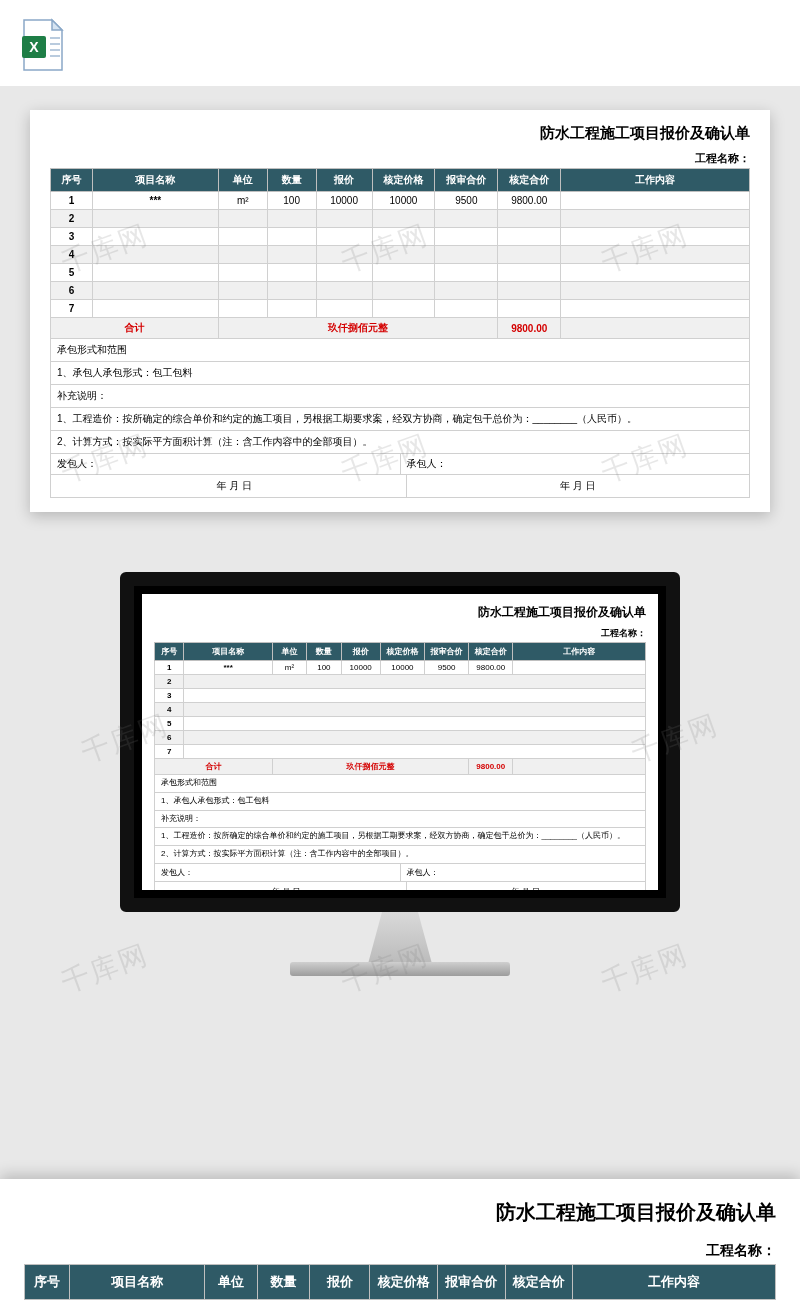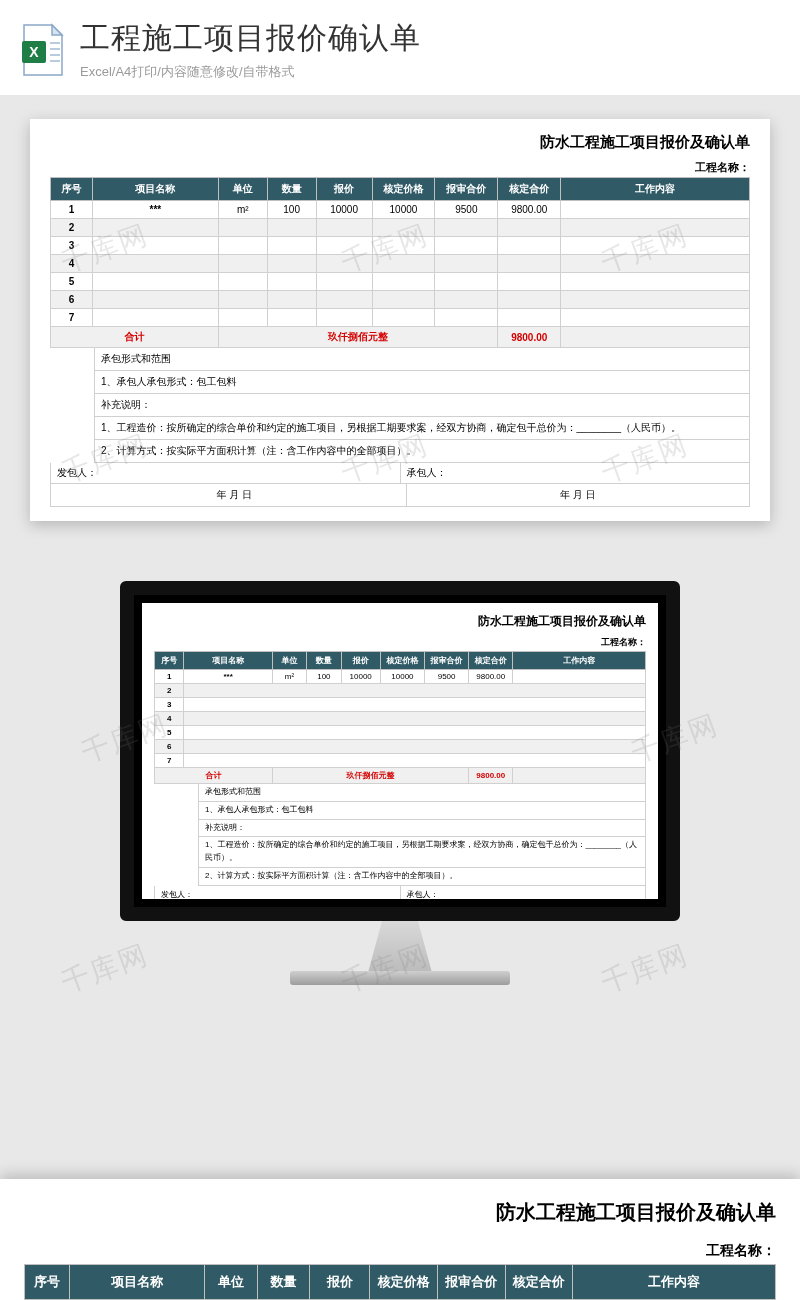--- a/index.html
+++ b/index.html
@@ -74,21 +74,21 @@
   table.sheet td {
     border: 1px solid #d0d0d0;
     padding: 3px 2px;
     text-align: center;
     height: 18px;
   }
   table.sheet tr.stripe td { background: #f0f0f0; }
   .red { color: #d40000; font-weight: bold; margin-left: 36px; }
   .left { text-align: left !important; padding-left: 6px !important; }
   .notes { font-size: 10px; line-height: 1.6; }
-  .notes .row { border: 1px solid #d0d0d0; border-top: none; padding: 3px 6px; margin-left: 44px; }
+  .notes .row { border: 1px solid #d0d0d0; border-top: none; padding: 3px 6px; }
   .sign-row {
     display: flex; border: 1px solid #d0d0d0; border-top: none;
     font-size: 10px;
   }
   .sign-row > div { flex: 1; padding: 3px 6px; }
   .sign-row > div + div { border-left: 1px solid #d0d0d0; }
   .date-row {
     display: flex; border: 1px solid #d0d0d0; border-top: none;
     font-size: 10px;
     padding-left: 12px;
@@ -167,24 +167,20 @@
     <svg viewBox="0 0 46 54">
       <path d="M4 2 H32 L42 12 V52 H4 Z" fill="#fff" stroke="#8aa8c8" stroke-width="1.5"></path>
       <path d="M32 2 L42 12 H32 Z" fill="#d6e4f2" stroke="#8aa8c8" stroke-width="1.5"></path>
       <rect x="2" y="18" width="24" height="22" rx="2" fill="#1e7e46"></rect>
       <text x="14" y="34" font-size="14" font-weight="bold" fill="#fff" text-anchor="middle" font-family="Arial">X</text>
       <line x1="30" y1="20" x2="40" y2="20" stroke="#8aa8c8" stroke-width="1.2"></line>
       <line x1="30" y1="26" x2="40" y2="26" stroke="#8aa8c8" stroke-width="1.2"></line>
       <line x1="30" y1="32" x2="40" y2="32" stroke="#8aa8c8" stroke-width="1.2"></line>
       <line x1="30" y1="38" x2="40" y2="38" stroke="#8aa8c8" stroke-width="1.2"></line>
     </svg>
-  </div>
-  <div class="title-block">
-    <h1>工程施工项目报价确认单</h1>
-    <div class="sub">Excel/A4打印/内容随意修改/自带格式</div>
   </div>
 </div>
 
 <div class="card">
   <div class="doc-title">防水工程施工项目报价及确认单</div>
   <div class="proj-label">工程名称：</div>
   <table class="sheet">
     <thead>
         <tr>
       <th style="width:6%">序号</th>

